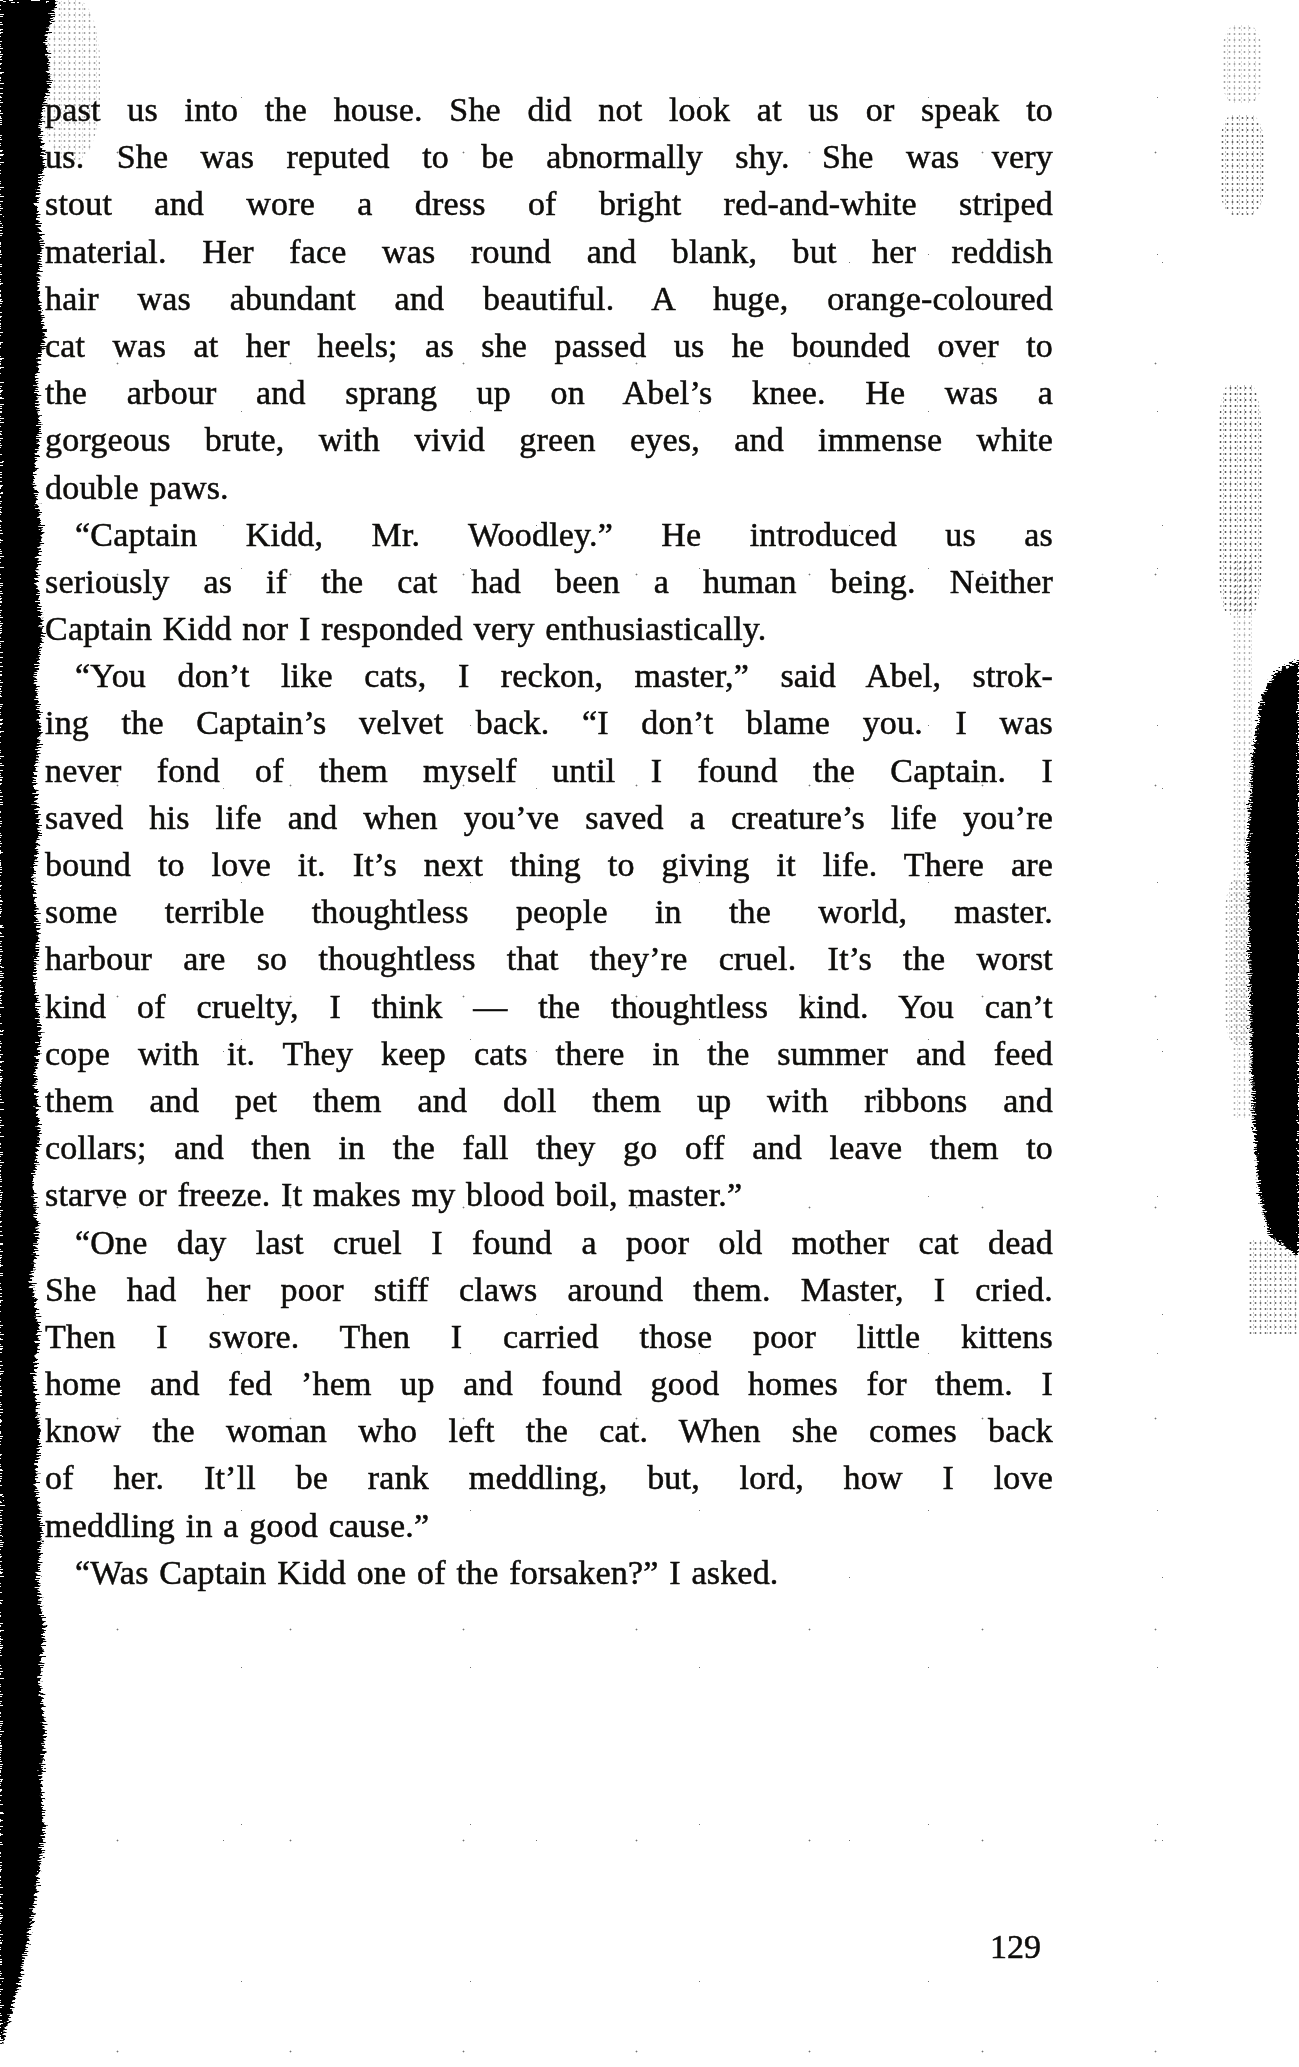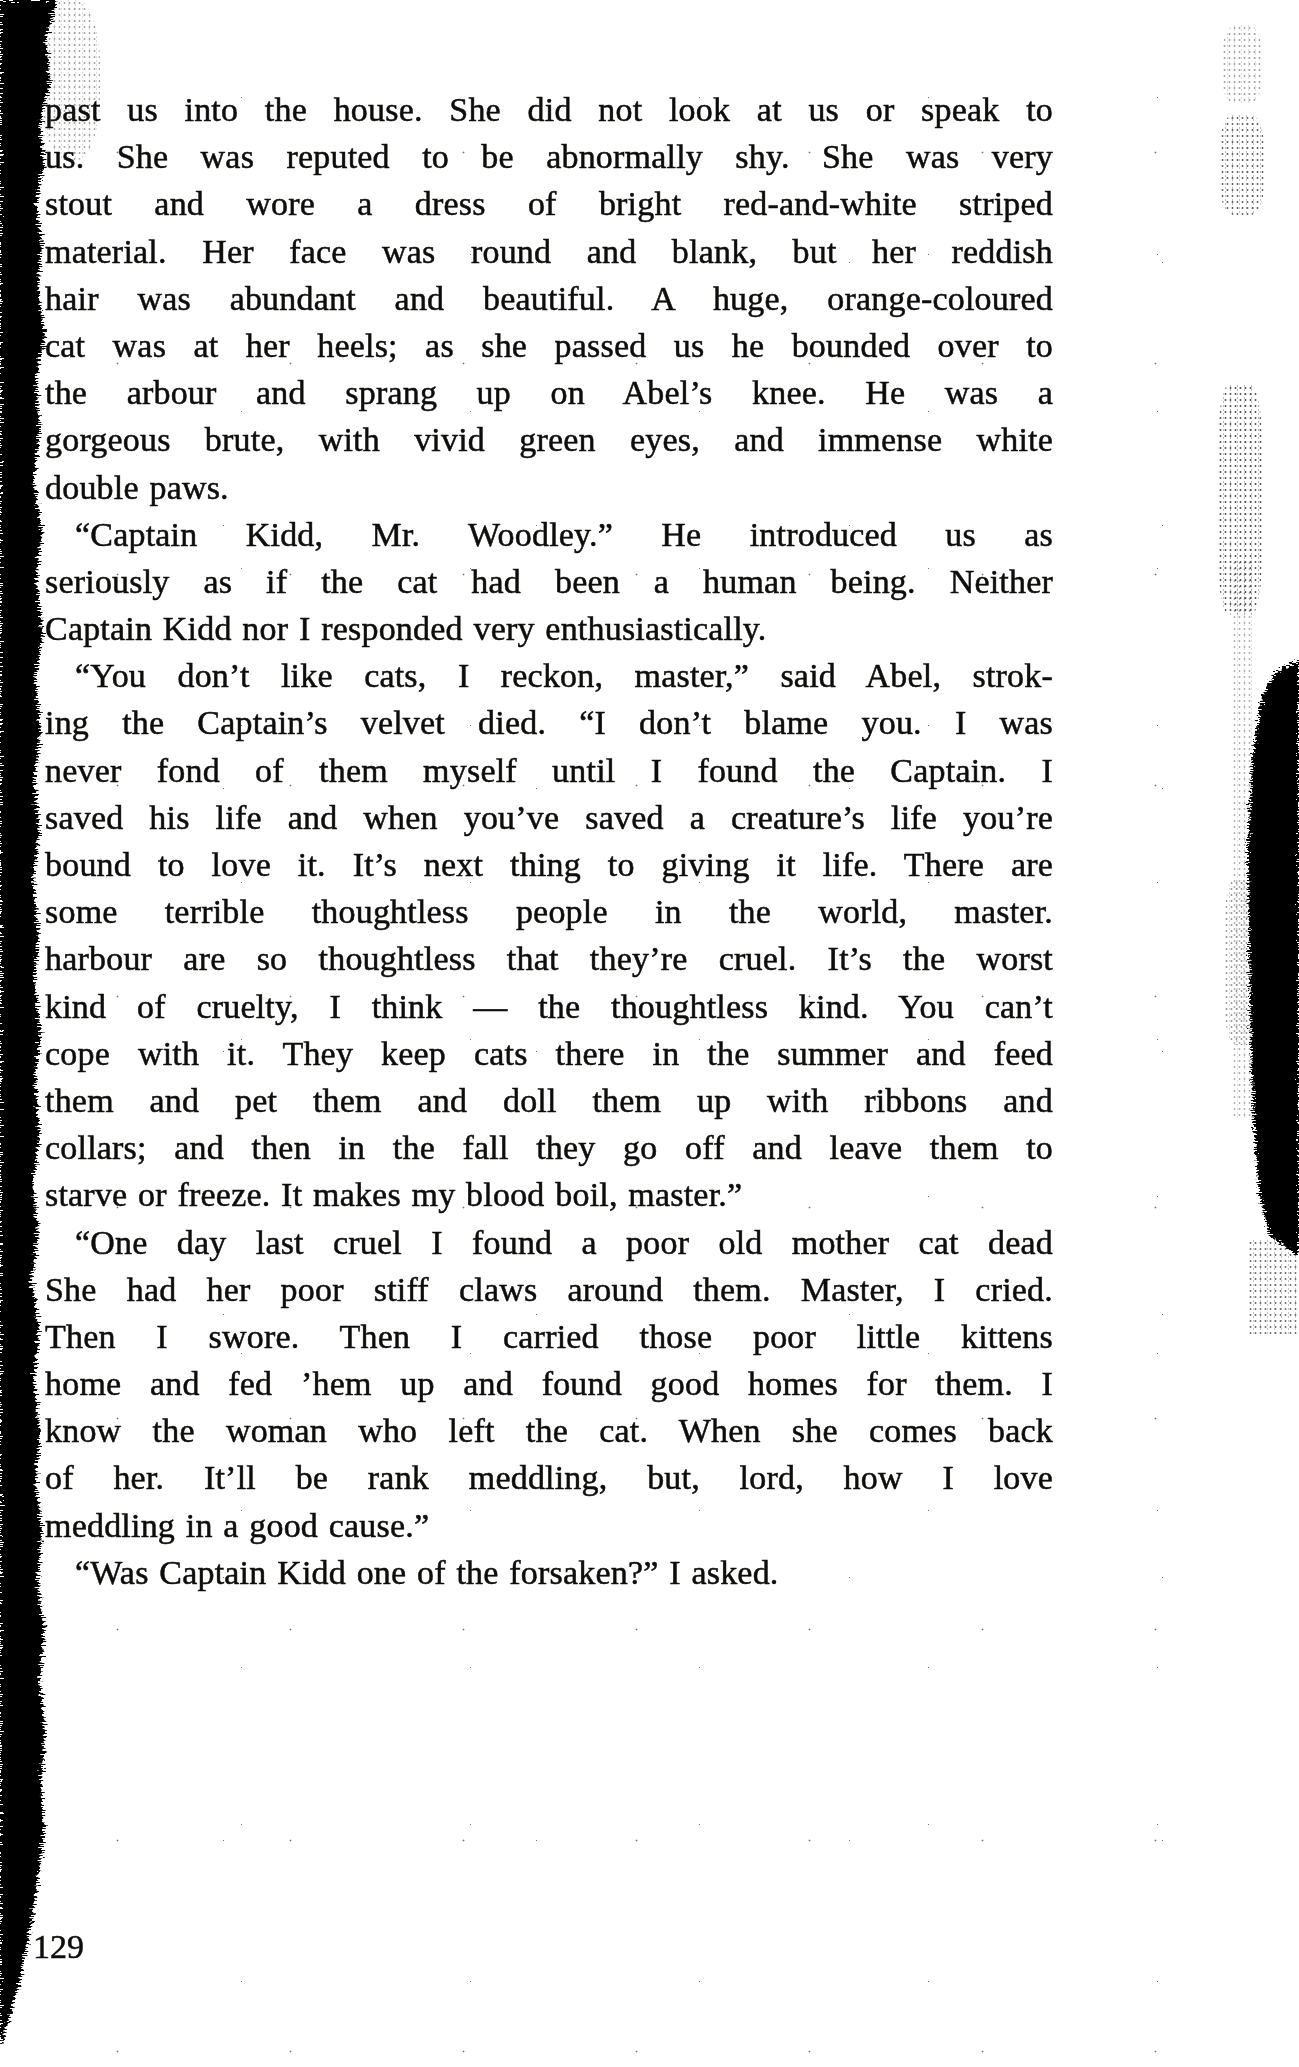--- a/index.html
+++ b/index.html
@@ -36,21 +36,21 @@
     text-align:justify;
     text-align-last:justify;
     white-space:normal;
   }
   .line.last{text-align-last:left;}
   .line.indent{text-indent:30px;}
   .pageno{
     position:absolute;
     left:33px;top:1928px;
     width:1008px;
-    text-align:left;
+    text-align:right;
     font-size:34px;
     color:var(--ink);
     -webkit-text-stroke:0.5px var(--ink);
   }
   
   svg.spine{position:absolute;left:0;top:0;}
   svg.blob{position:absolute;left:1238px;top:648px;}
   .speckle{
     position:absolute;
     background-image:
@@ -95,21 +95,21 @@
       <div class="line">material. Her face was round and blank, but her reddish</div>
       <div class="line">hair was abundant and beautiful. A huge, orange-coloured</div>
       <div class="line">cat was at her heels; as she passed us he bounded over to</div>
       <div class="line">the arbour and sprang up on Abel’s knee. He was a</div>
       <div class="line">gorgeous brute, with vivid green eyes, and immense white</div>
       <div class="line last">double paws.</div>
       <div class="line indent">“Captain Kidd, Mr. Woodley.” He introduced us as</div>
       <div class="line">seriously as if the cat had been a human being. Neither</div>
       <div class="line last">Captain Kidd nor I responded very enthusiastically.</div>
       <div class="line indent">“You don’t like cats, I reckon, master,” said Abel, strok-</div>
-      <div class="line">ing the Captain’s velvet died. “I don’t blame you. I was</div>
+      <div class="line">ing the Captain’s velvet back. “I don’t blame you. I was</div>
       <div class="line">never fond of them myself until I found the Captain. I</div>
       <div class="line">saved his life and when you’ve saved a creature’s life you’re</div>
       <div class="line">bound to love it. It’s next thing to giving it life. There are</div>
       <div class="line">some terrible thoughtless people in the world, master.</div>
       <div class="line">harbour are so thoughtless that they’re cruel. It’s the worst</div>
       <div class="line">kind of cruelty, I think — the thoughtless kind. You can’t</div>
       <div class="line">cope with it. They keep cats there in the summer and feed</div>
       <div class="line">them and pet them and doll them up with ribbons and</div>
       <div class="line">collars; and then in the fall they go off and leave them to</div>
       <div class="line last">starve or freeze. It makes my blood boil, master.”</div>

